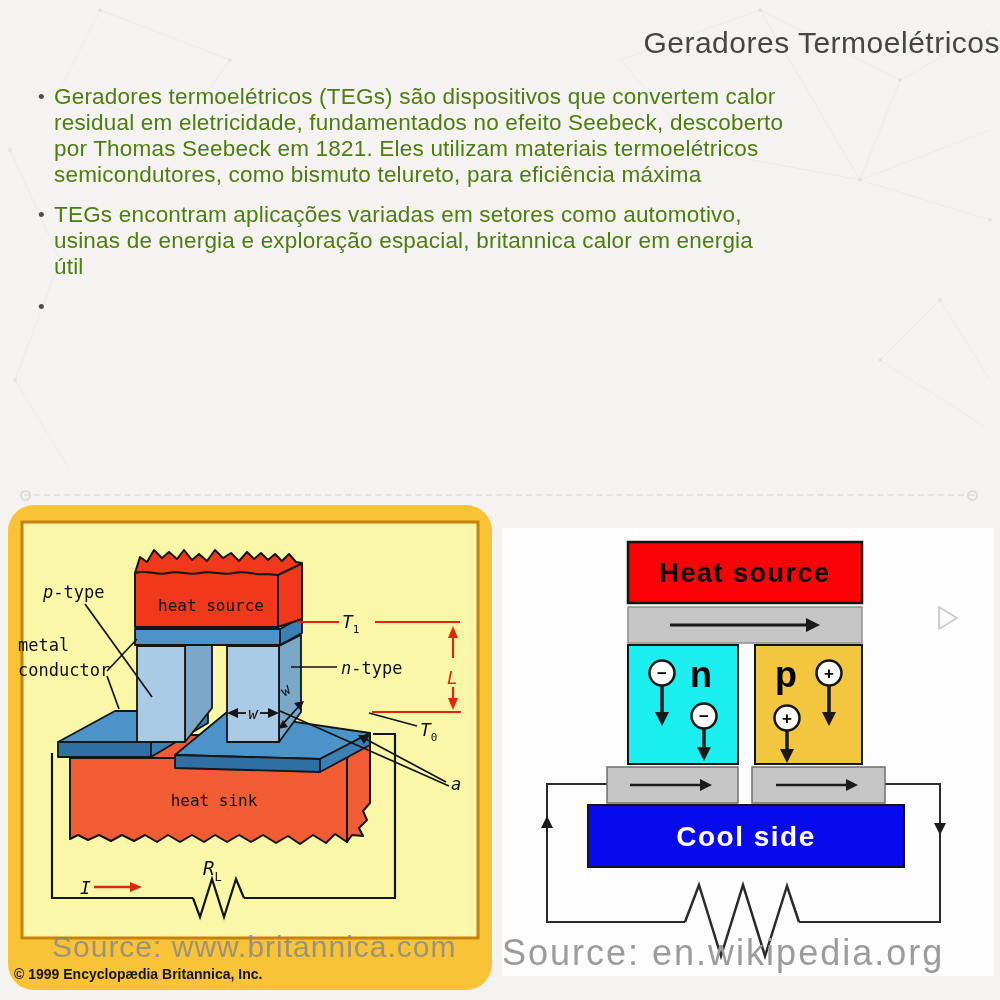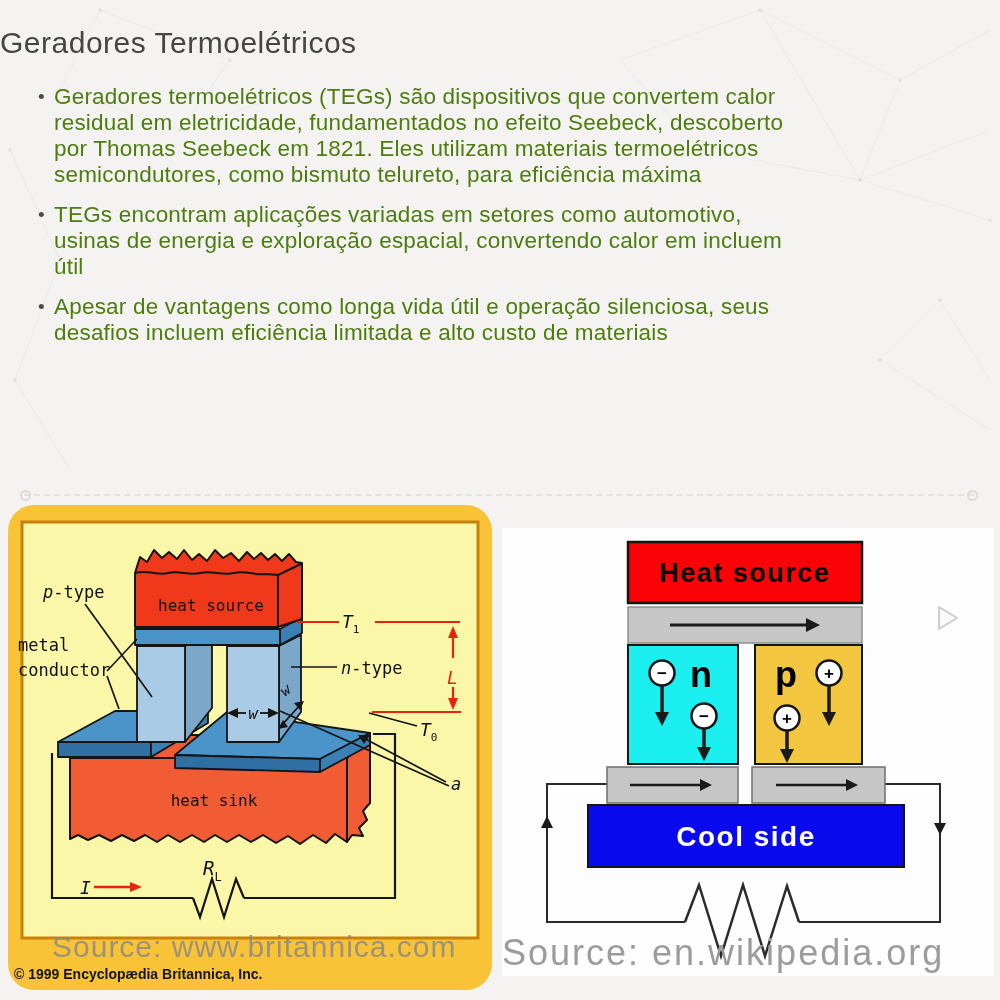--- a/index.html
+++ b/index.html
@@ -3,21 +3,21 @@
 <meta charset="utf-8">
 <style>
   html,body{margin:0;padding:0;}
   body{
     width:1000px;height:1000px;position:relative;overflow:hidden;
     background:#f4f3f1;
     font-family:"Liberation Sans",sans-serif;
   }
   .bg-pattern{position:absolute;inset:0;z-index:0;}
   .title{
-    position:absolute;top:26px;left:0;width:1000px;text-align:left;
+    position:absolute;top:26px;left:0;width:1000px;text-align:right;
     font-size:30px;color:#454545;letter-spacing:.5px;z-index:2;
   }
   .bullets{position:absolute;left:38px;top:84px;width:915px;z-index:2;}
   .bullet{display:flex;margin-bottom:14px;}
   .bullet-marker{font-size:19px;line-height:26px;color:#4c4c4c;width:16px;flex:0 0 16px;}
   .bullet-text{
     white-space:pre-line;font-size:22.5px;line-height:26px;color:#4d7c0f;
     letter-spacing:.2px;
   }
   .divider{
@@ -74,27 +74,25 @@
   <div class="bullet">
     <span class="bullet-marker">•</span>
     <span class="bullet-text">Geradores termoelétricos (TEGs) são dispositivos que convertem calor
 residual em eletricidade, fundamentados no efeito Seebeck, descoberto
 por Thomas Seebeck em 1821. Eles utilizam materiais termoelétricos
 semicondutores, como bismuto telureto, para eficiência máxima</span>
   </div>
   <div class="bullet">
     <span class="bullet-marker">•</span>
     <span class="bullet-text">TEGs encontram aplicações variadas em setores como automotivo,
-usinas de energia e exploração espacial, convertendo calor em incluem
+usinas de energia e exploração espacial, britannica calor em energia
 útil</span>
   </div>
   <div class="bullet">
     <span class="bullet-marker">•</span>
-    <span class="bullet-text">Apesar de vantagens como longa vida útil e operação silenciosa, seus
-desafios incluem eficiência limitada e alto custo de materiais</span>
   </div>
 </div>
 
 <div class="divider">
   <span class="dot left"></span>
   <span class="dot right"></span>
 </div>
 
 <svg class="fig-left" width="484" height="485" viewBox="0 0 484 485">
 

